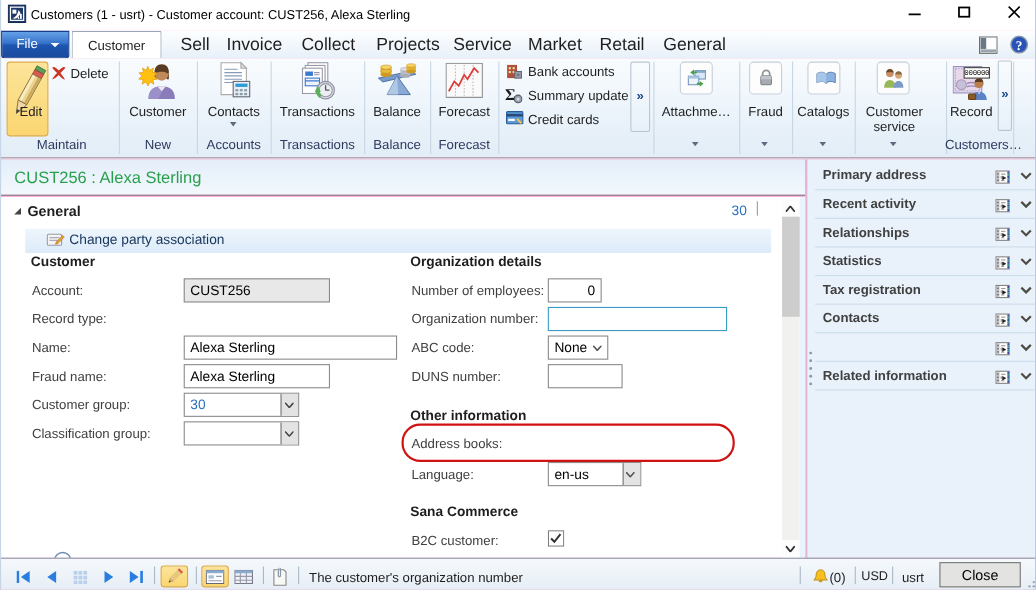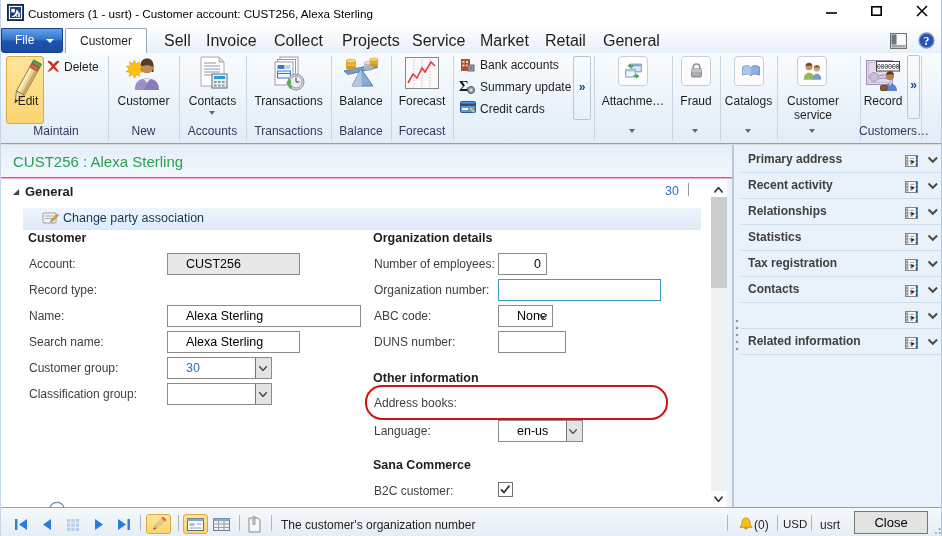--- a/index.html
+++ b/index.html
@@ -36,21 +36,21 @@
 
 #main { position:absolute; left:0; top:179px; width:731px; height:328px; background:#fff; }
 #sidebar { position:absolute; left:733px; top:145px; width:207px; height:362px; background:#e9f2fa; }
 #sbline { position:absolute; left:731px; top:145px; width:1px; height:362px; background:#b9c9da; }
 .sbitem { position:absolute; left:14px; font-size:12px; font-weight:bold; color:#404040; }
 .sbdiv { position:absolute; left:7px; width:200px; height:1px; background:#cddceb; }
 
 
 .flabel { position:absolute; font-size:12px; color:#404040; }
 .fbold { position:absolute; font-size:12.5px; font-weight:bold; color:#1e1e1e; }
-.tbox { position:absolute; height:22px; border:1px solid #8b8b8b; background:#fff; font-size:12.5px; line-height:20px; padding-left:18px; color:#000; }
+.tbox { position:absolute; height:22px; border:1px solid #8b8b8b; background:#fff; font-size:12.5px; line-height:20px; padding-left:5px; color:#000; }
 .ro { background:#e8e8e8; }
 .combo-arrow { position:absolute; right:5px; top:8px; width:8px; height:5px; }
 
 
 #statusbar { position:absolute; left:0; top:507px; width:940px; height:42px; background:linear-gradient(#f5f9fc,#dfe8f2); border-top:1px solid #93a3b3; }
 .ssep { position:absolute; top:7px; width:1px; height:16px; background:#aab8c6; }
 .stext { position:absolute; font-size:12px; color:#1e1e1e; }
 
 
 #vscroll { position:absolute; left:710px; top:182px; width:16px; height:325px; background:#f1f1ef; }
@@ -352,21 +352,21 @@
     <line x1="3" y1="6" x2="12" y2="6" stroke="#aab"></line>
     <line x1="3" y1="8.5" x2="12" y2="8.5" stroke="#aab"></line>
     <path d="M9 10 L15 4 L16.5 5.5 L10.5 11.5 L8.5 12 Z" fill="#e8a030" stroke="#a06a20" stroke-width=".5"></path>
   </svg>
   <div class="abs" style="left:62px; top:32px; color:#16365c; font-size:12.5px;">Change party association</div>
 
   <div class="fbold" style="left:27px; top:52px;">Customer</div>
   <div class="flabel" style="left:28px; top:78px;">Account:</div>
   <div class="flabel" style="left:28px; top:104px;">Record type:</div>
   <div class="flabel" style="left:28px; top:130px;">Name:</div>
-  <div class="flabel" style="left:28px; top:156px;">Search name:</div>
+  <div class="flabel" style="left:28px; top:156px;">Fraud name:</div>
   <div class="flabel" style="left:28px; top:182px;">Customer group:</div>
   <div class="flabel" style="left:28px; top:208px;">Classification group:</div>
 
   <div class="tbox ro" style="left:166px; top:74px; width:133px;">CUST256</div>
   <div class="tbox" style="left:166px; top:126px; width:194px;">Alexa Sterling</div>
   <div class="tbox" style="left:166px; top:152px; width:133px;">Alexa Sterling</div>
   <div class="tbox" style="left:166px; top:178px; width:105px;"><span style="color:#2a6fc0">30</span>
     <span class="abs" style="right:0; top:0; width:16px; height:20px; border-left:1px solid #777; background:#e3e3e3;"></span>
     <svg class="abs" style="right:4px; top:8px;" width="8" height="5" viewBox="0 0 8 5">
           <path d="M0 0 L4 4.5 L8 0" fill="none" stroke="#444" stroke-width="1.4"></path>

